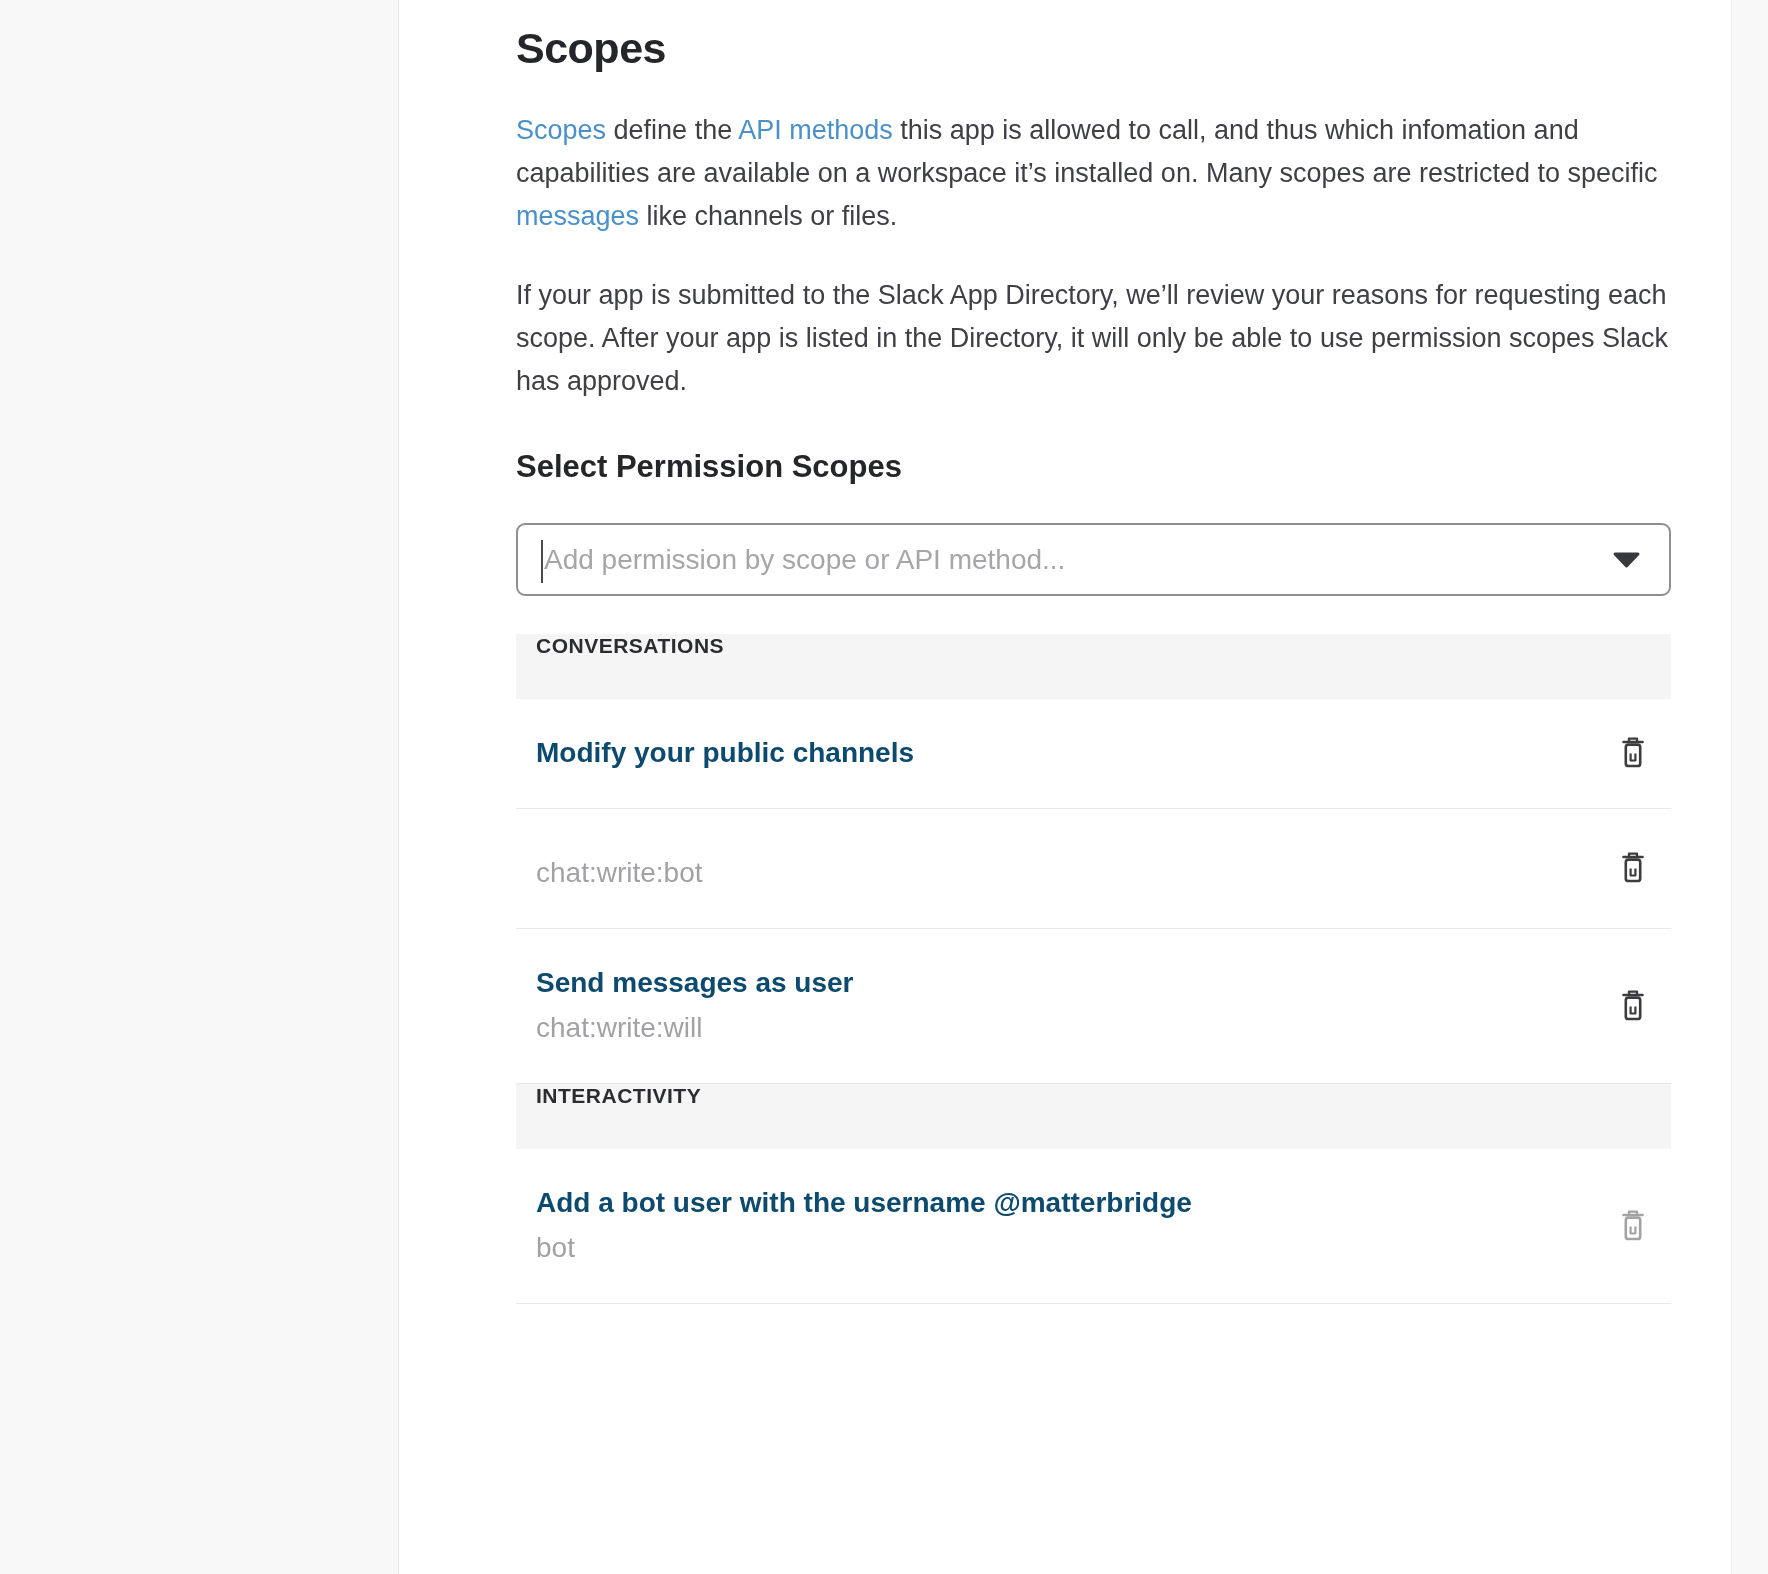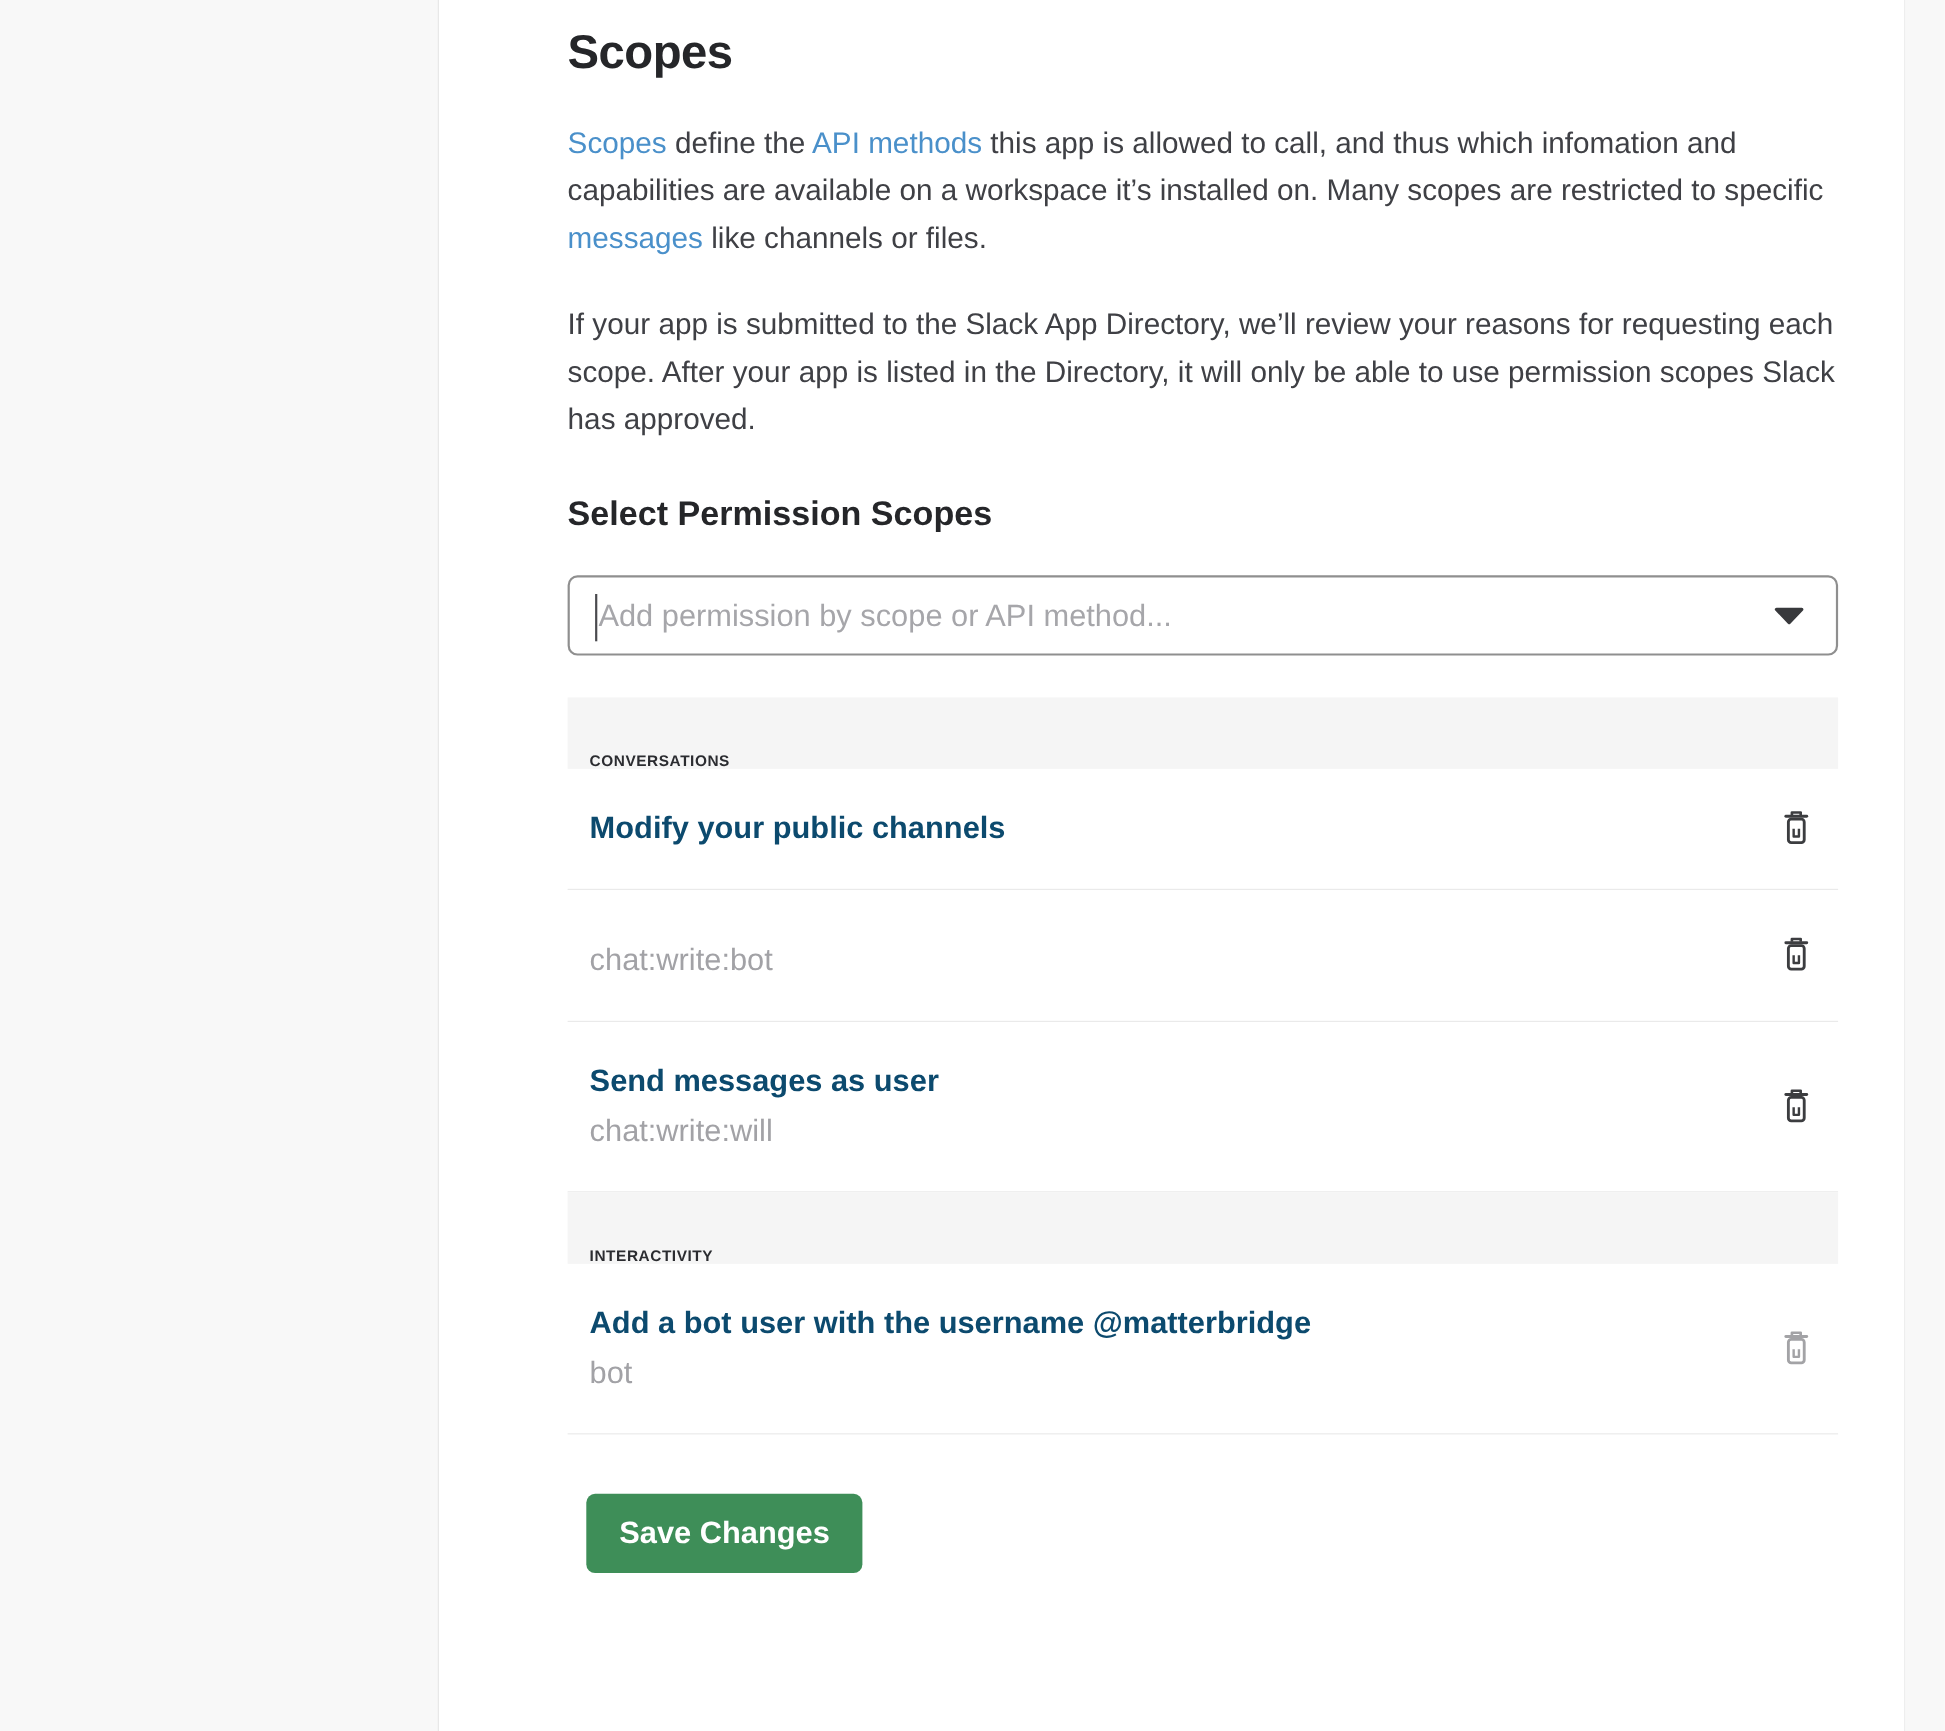--- a/index.html
+++ b/index.html
@@ -66,23 +66,23 @@
   }
   .caret-icon {
     position: absolute; right: 28px; top: 50%;
     transform: translateY(-50%);
     cursor: pointer; line-height: 0;
   }
 
   .scope-sections { margin-top: 38px; }
   .section-header {
     height: 65px; background: #f5f5f5;
-    display: flex; align-items: flex-end;
+    display: flex; align-items: flex-start;
     padding: 0 20px;
-    font-size: 14px; font-weight: bold; color: #2b2c30;
+    font-size: 21px; font-weight: bold; color: #2b2c30;
     letter-spacing: 0.5px;
   }
   .scope-item {
     display: flex; align-items: center; justify-content: space-between;
     padding: 36px 20px 38px;
     border-bottom: 1px solid #e8e8e8;
   }
   .scope-texts { min-width: 0; }
   .scope-name {
     font-size: 28px; font-weight: bold; color: #0c4a6e; line-height: 1.25;
@@ -205,19 +205,16 @@
           <rect x="6.8" y="8.6" width="14.4" height="21.4" rx="2.6" stroke-width="2.6"></rect>
           <path d="M11.6 17.5 v7 h4.8 v-7" stroke-width="2.2" stroke-linejoin="round"></path>
         </svg>
       </span>
     </button>
   </div>
 </div>
   </section>
 </div>
 
-    <div class="save-row">
-      <button class="save-btn">Save Changes</button>
-    </div>
   </main>
 
   <div class="right-rail"></div>
 </div>
 
 </body></html>

